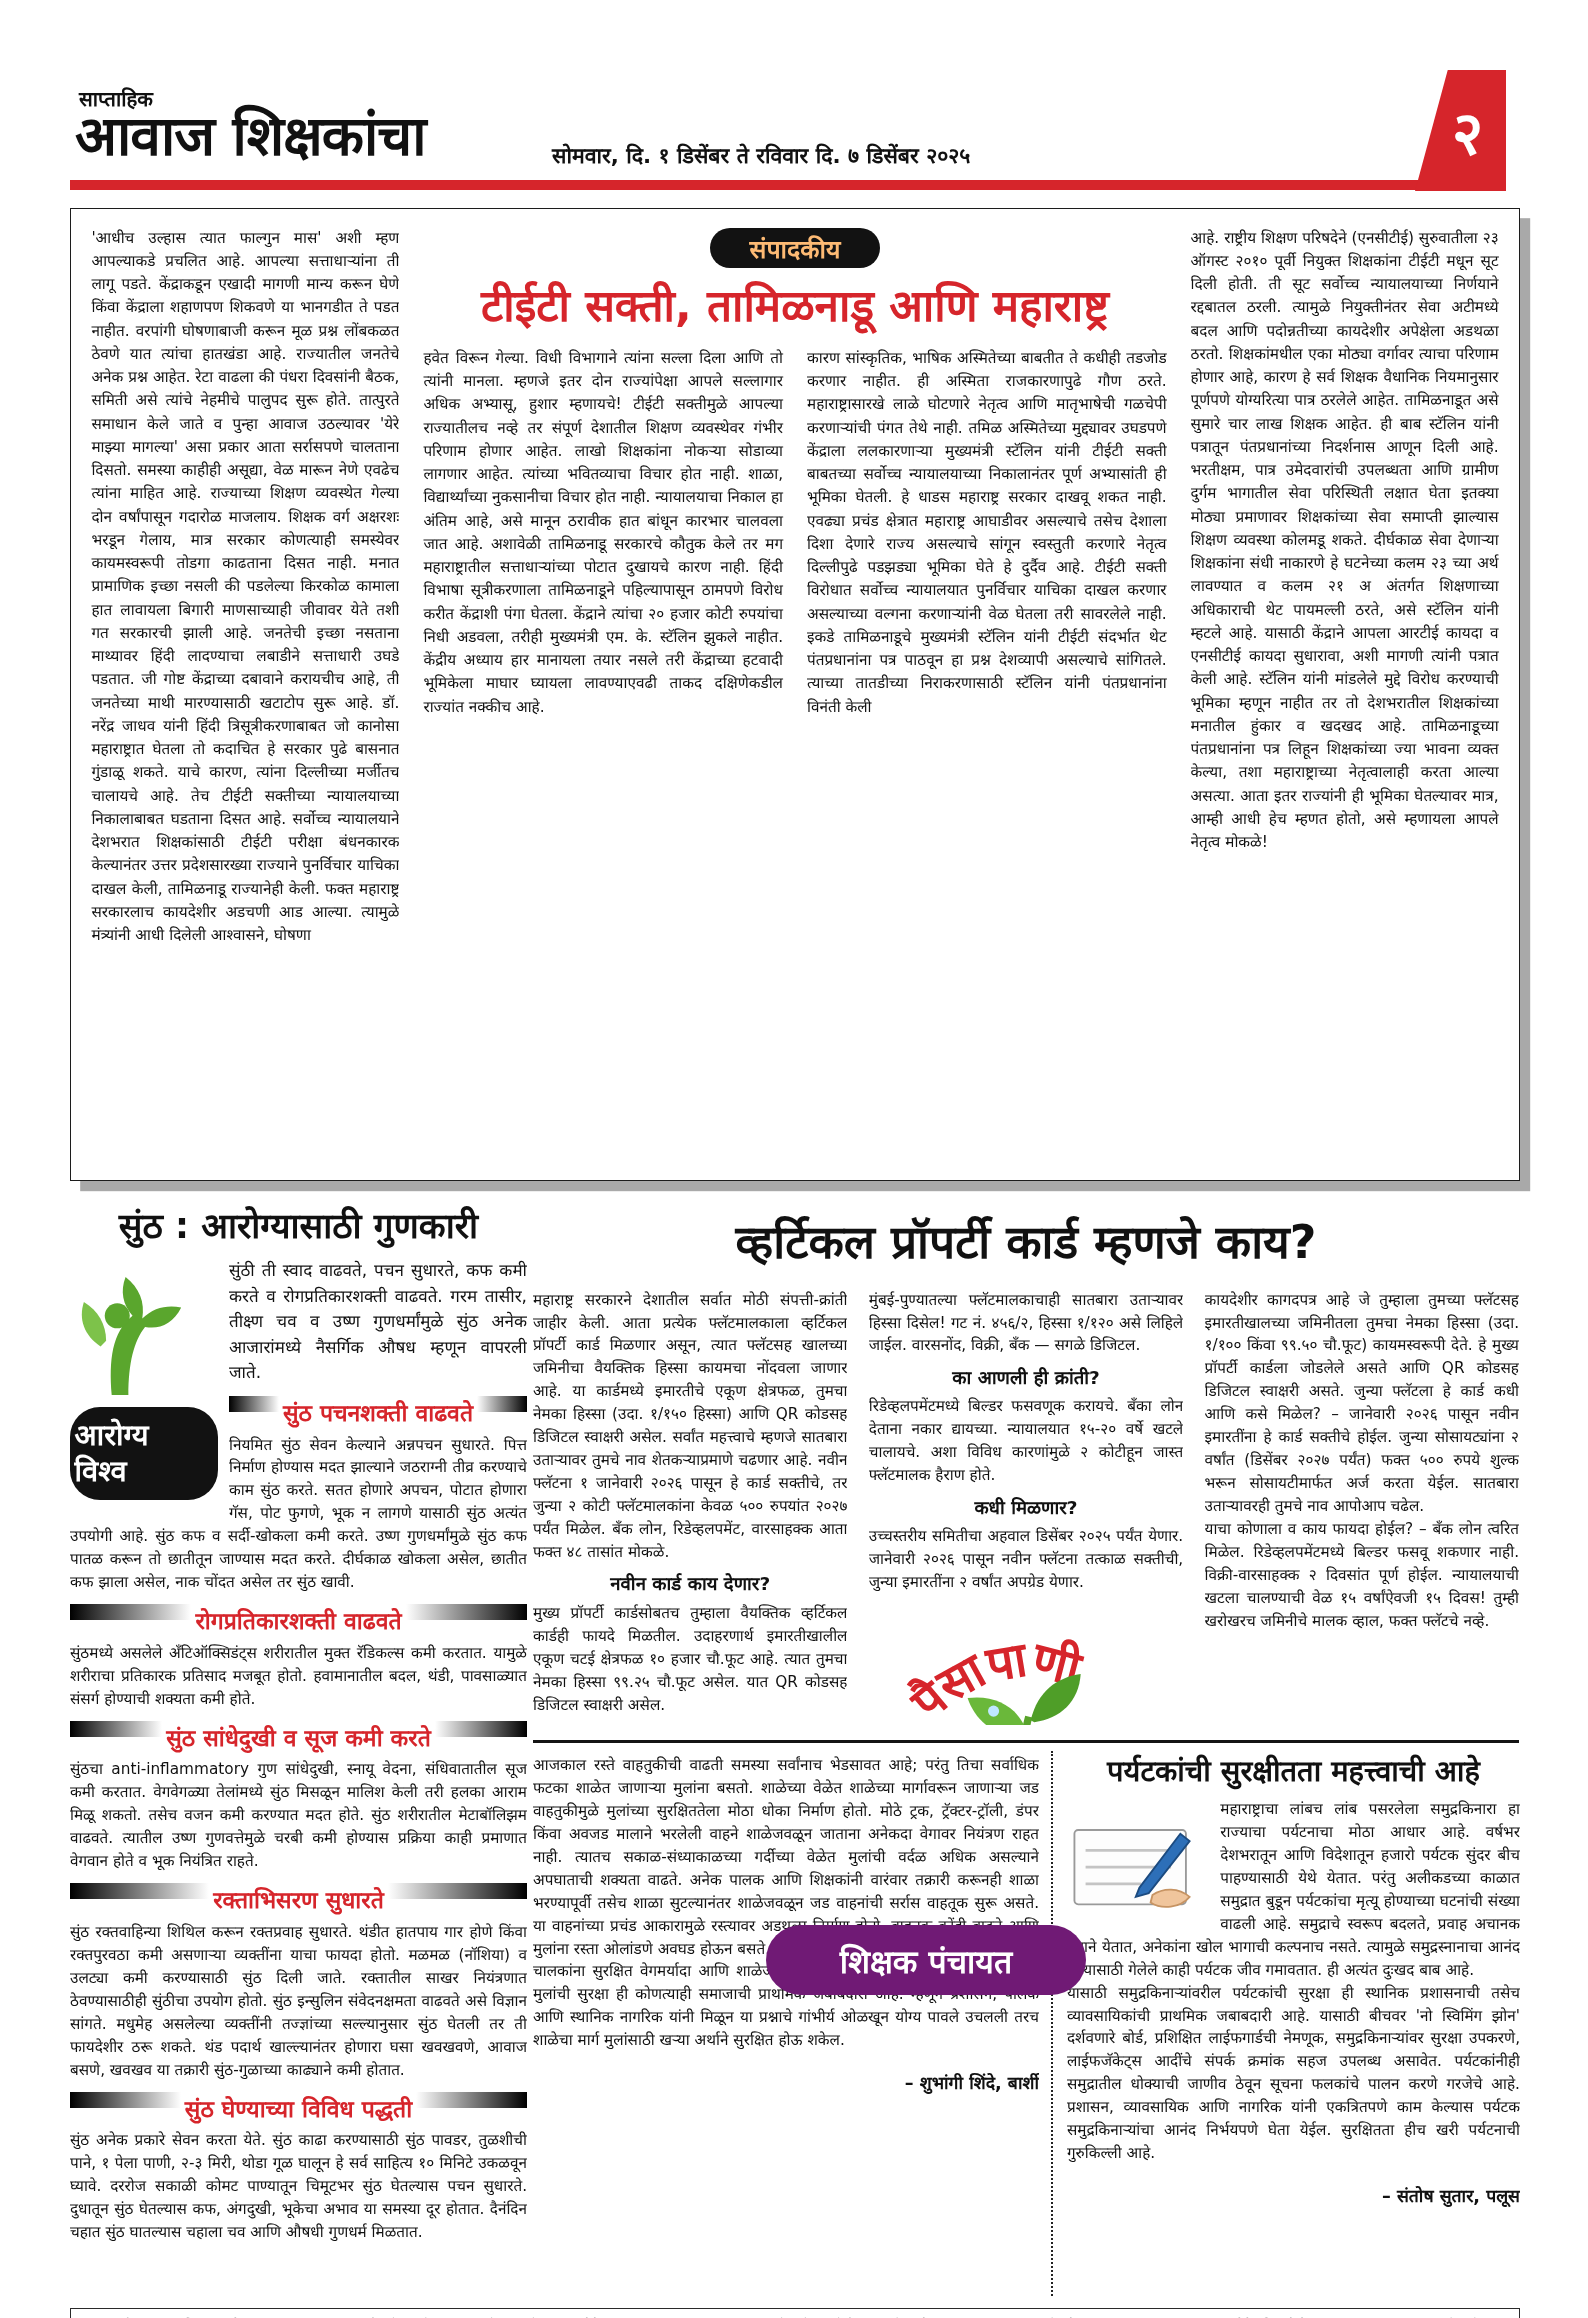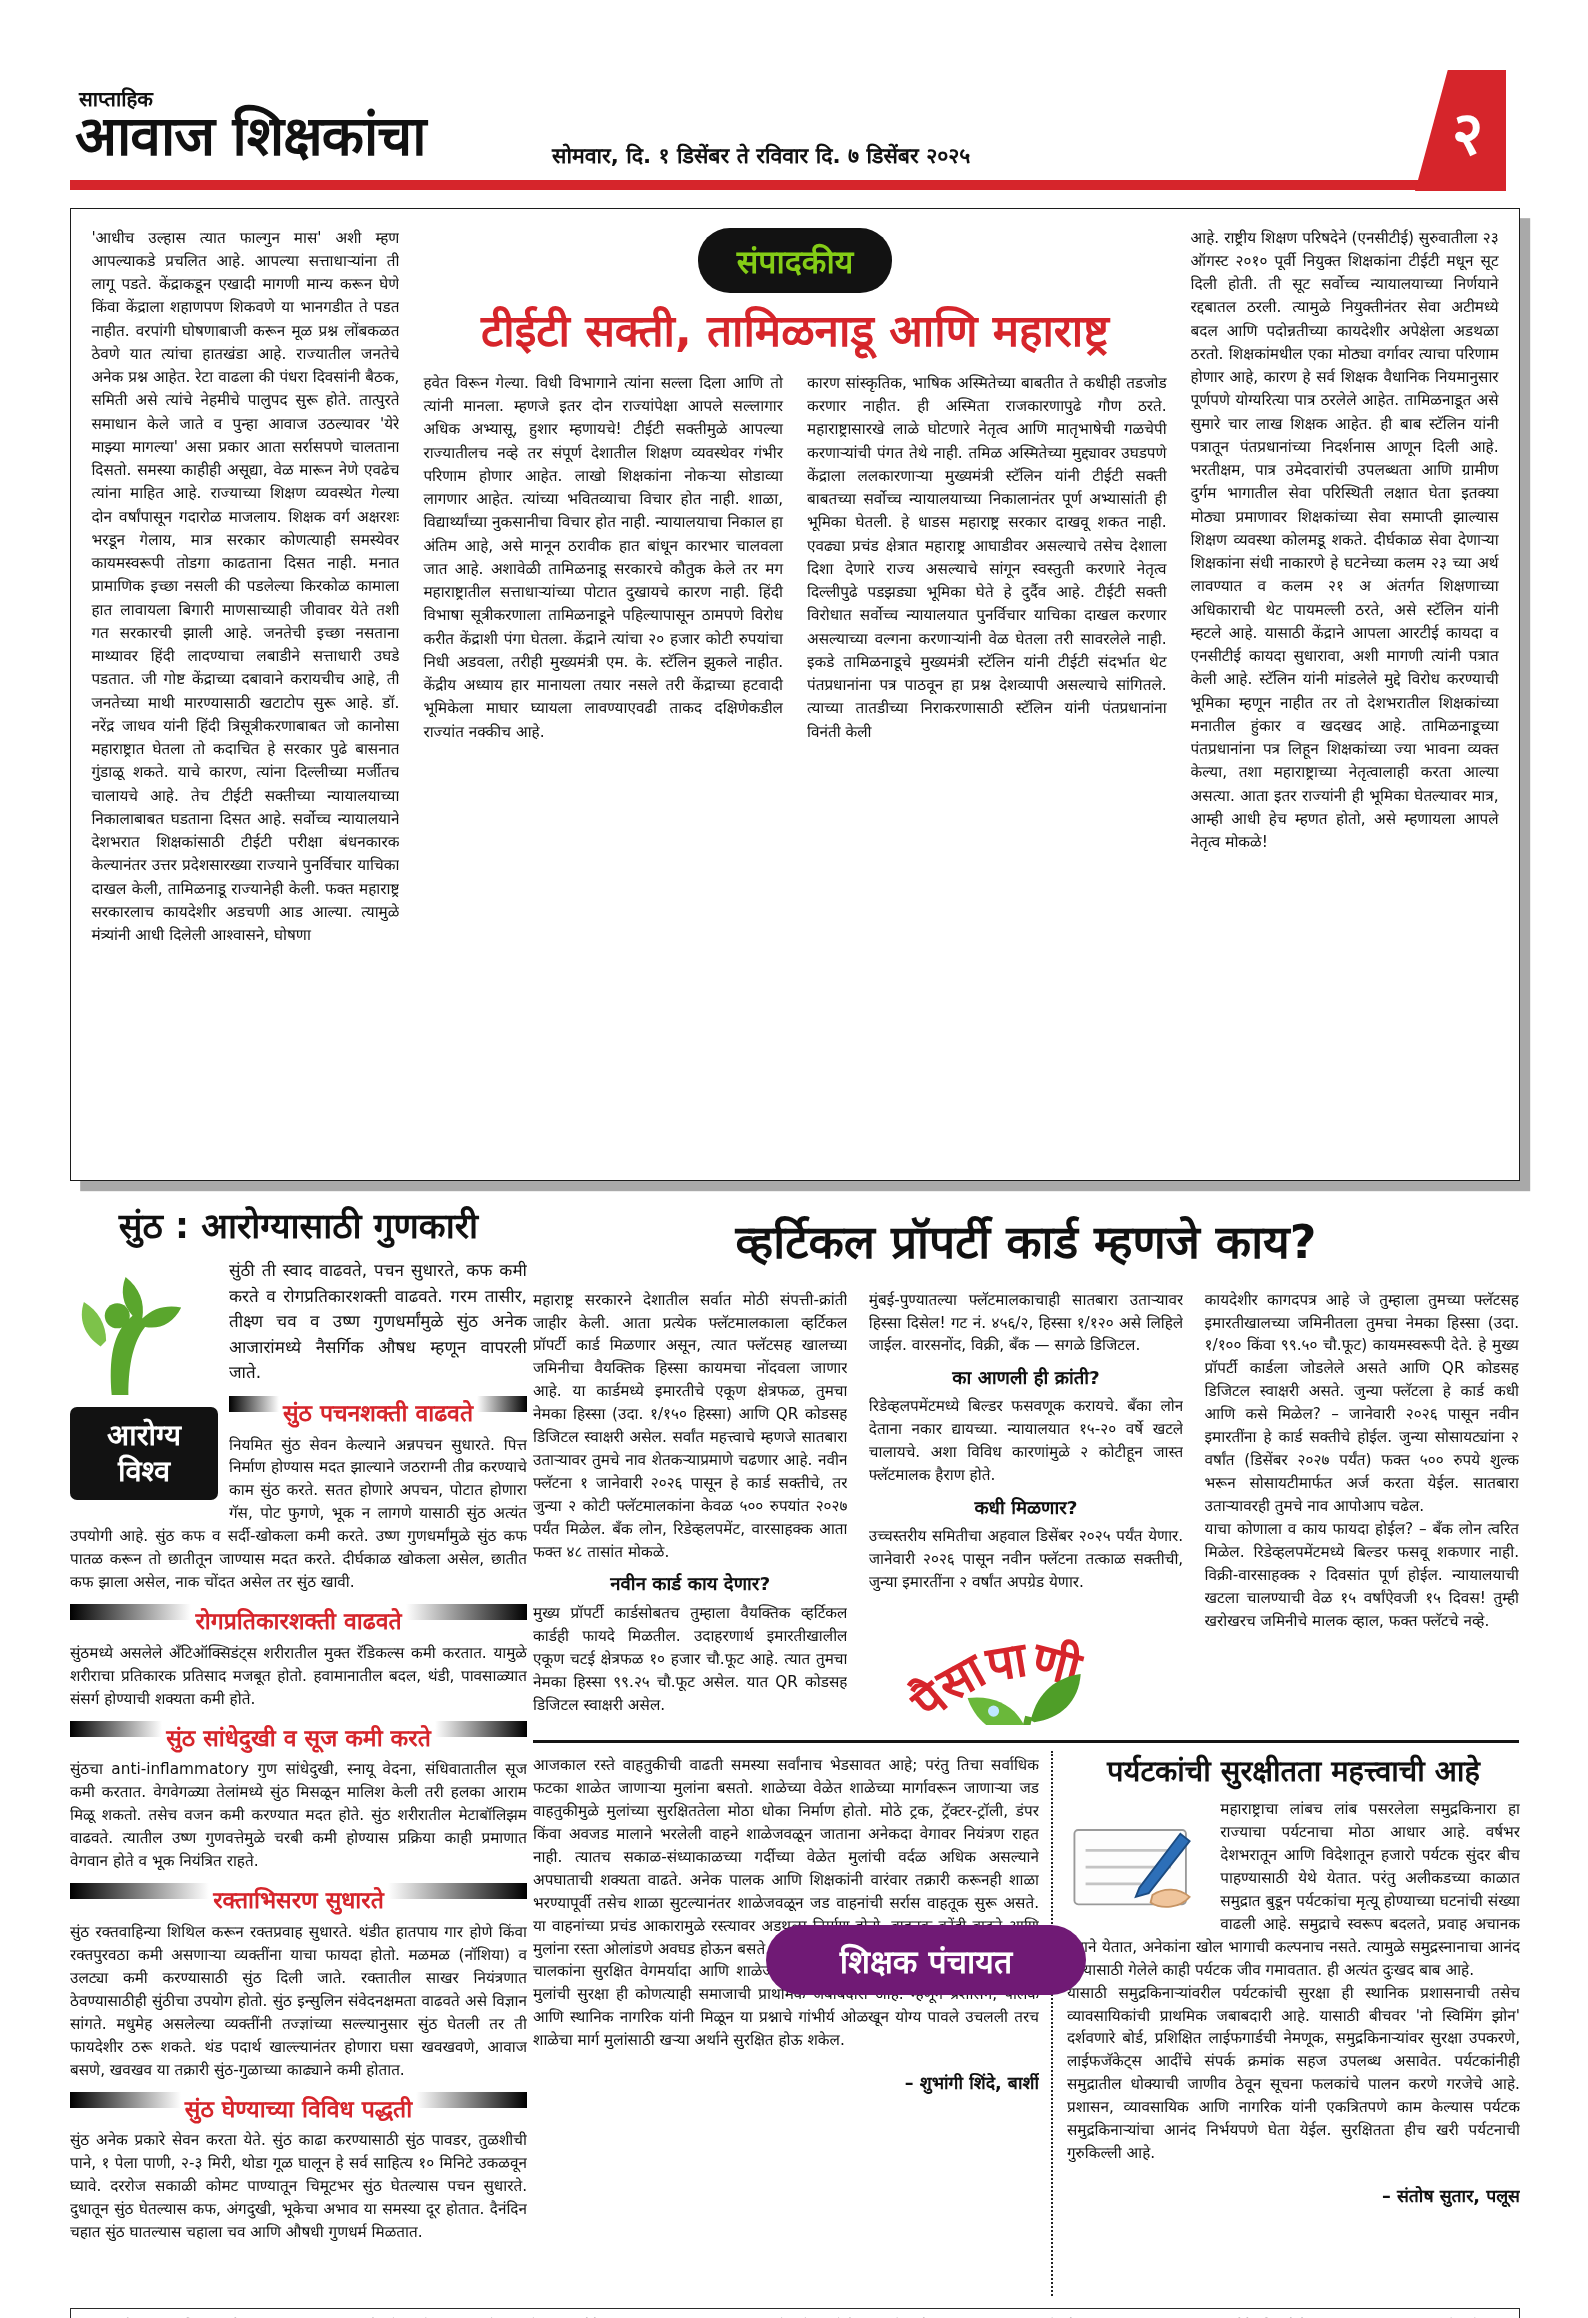--- a/index.html
+++ b/index.html
@@ -27,39 +27,39 @@
   .editorial-box {
     left:70px; top:208px; width:1450px; height:973px;
     border:1.9px solid #1c1c1c; background:#fff;
     box-shadow:10.2px 10.2px 0 #a9a9a9;
     padding:17.6px 20.4px; display:flex; gap:24px;
   }
   .ed-col { font-size:15.3px; line-height:1.52; text-align:justify; overflow:hidden; }
   .ed-col-side { width:308px; flex:0 0 308px; }
   .ed-middle { flex:1; display:flex; flex-direction:column; overflow:hidden; }
   .ed-badge {
-    margin:1.9px auto 0 auto; background:#121212; color:#84cc16;
-    font-size:32px; font-weight:bold; padding:11px 39px; border-radius:32px;
+    margin:1.9px auto 0 auto; background:#121212; color:#fdba74;
+    font-size:25px; font-weight:bold; padding:3px 39px; border-radius:32px;
   }
   .ed-headline {
     color:#d6252b; font-size:44px; font-weight:bold; text-align:center;
     margin:14px 0 16px 0; line-height:1.1;
   }
   .ed-middle-text {
     columns:2; column-gap:24px; font-size:15.3px; line-height:1.52;
     text-align:justify; flex:1; overflow:hidden;
   }
   .ed-middle-text p + p { margin-top:0; }
 
   
   .health { left:70px; top:1206px; width:457px; height:1097px; overflow:hidden; }
   .health-headline { font-size:35px; font-weight:bold; text-align:center; line-height:1.15; margin-bottom:12px; }
   .health-media { float:left; width:148px; margin:4.6px 11px 4.6px 0; }
   .health-badge {
-    background:#121212; color:#fff; border-radius:7px; text-align:center;
+    background:#121212; color:#fff; border-radius:30px; text-align:left;
     font-size:29px; font-weight:bold; line-height:1.25; padding:10.2px 4.6px; margin-top:2.8px;
   }
   .health-intro { font-size:17px; line-height:1.5; text-align:justify; }
   .h-subhead { display:flex; align-items:flex-start; gap:4px; margin:10.2px 0 5.6px 0; clear:none; }
   .h-subhead .bar-l { flex:1; height:16px; background:linear-gradient(to right,#000,#fff); }
   .h-subhead .bar-r { flex:1; height:16px; background:linear-gradient(to left,#000,#fff); }
   .h-subhead span { color:#d6252b; font-size:23px; font-weight:bold; white-space:nowrap; }
   .h-body { font-size:15.3px; line-height:1.5; text-align:justify; }
 
   

